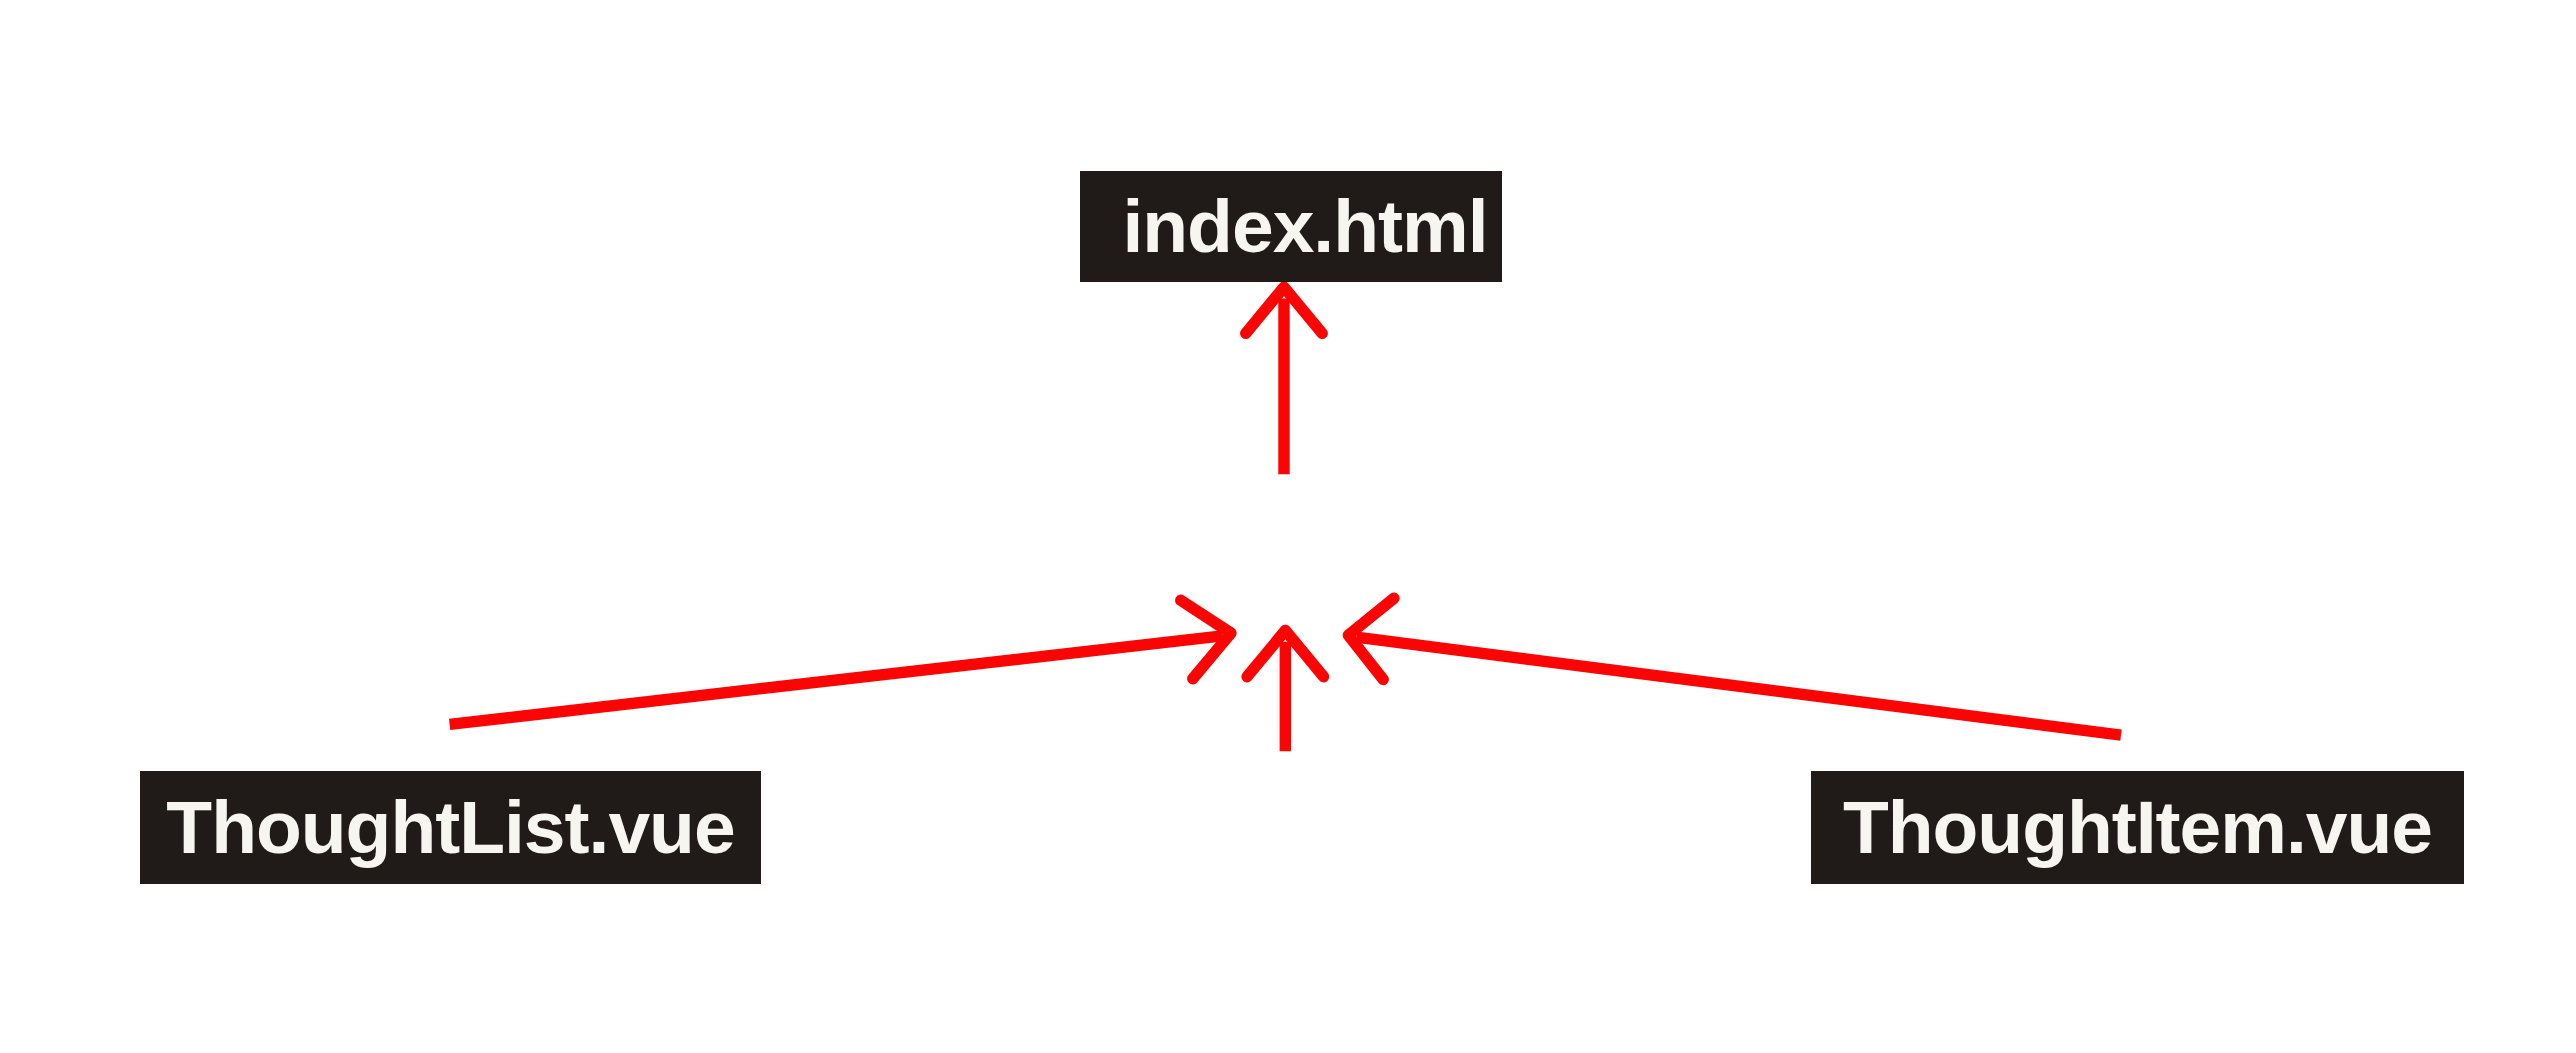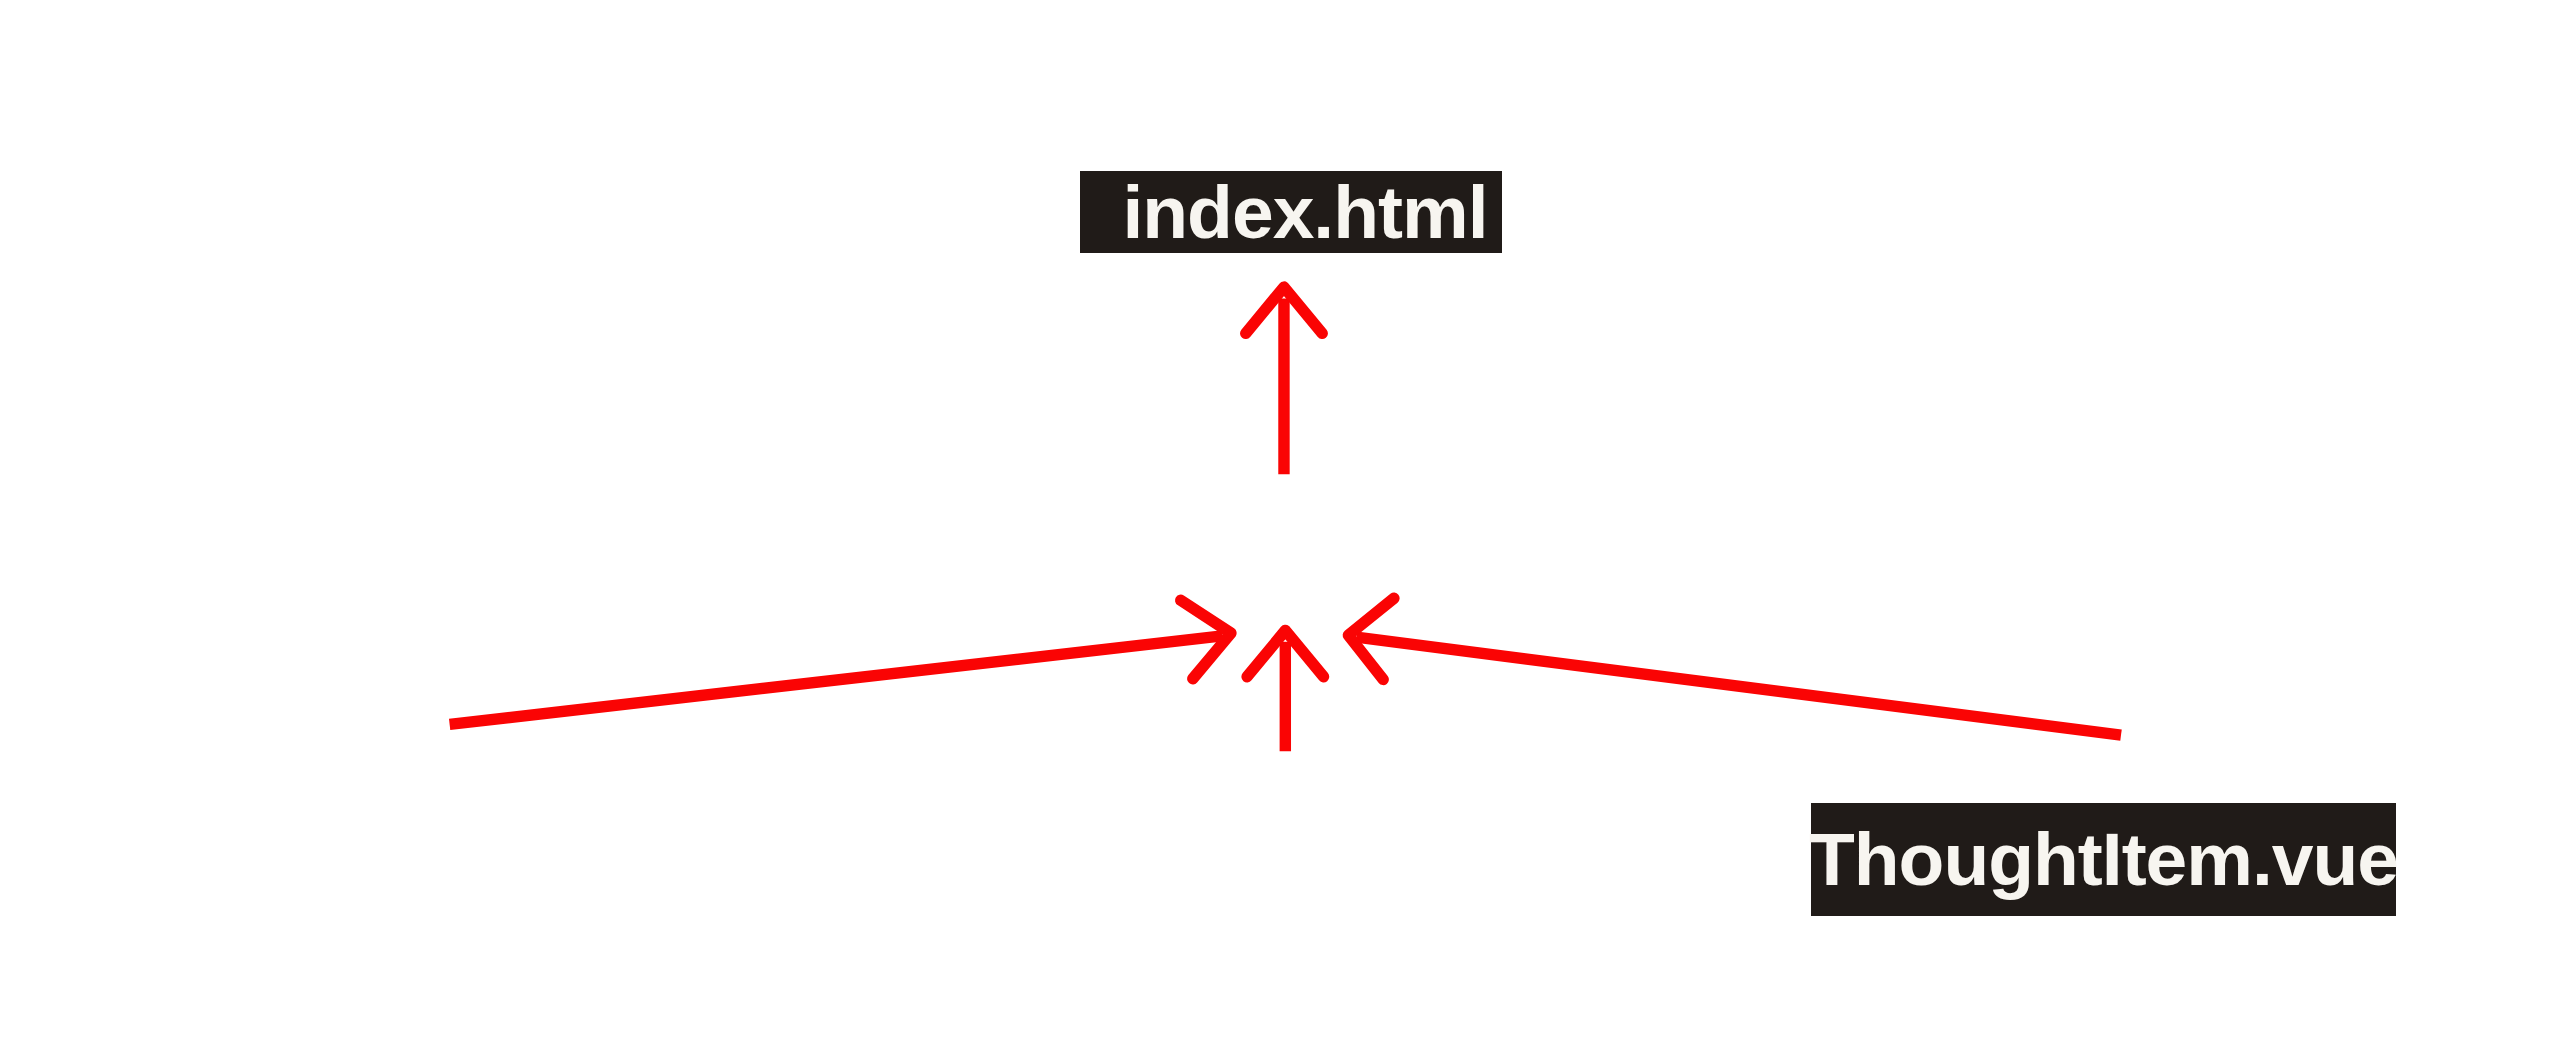--- a/index.html
+++ b/index.html
@@ -37,25 +37,25 @@
     display: flex;
     align-items: center;
     justify-content: center;
     font-size: 75px;
     font-weight: 700;
     letter-spacing: -1px;
     white-space: nowrap;
     line-height: 1;
   }
   
-  .node-index      { left: 1080px; top: 171px;  width: 422px; height: 82px; padding-left: 28px; }
+  .node-index      { left: 1080px; top: 171px;  width: 422px; height: 111px; padding-left: 28px; }
   .node-app        { left: 1124px; top: 498px;  width: 334px; height: 113px; }
   .node-thoughtlist{ left: 140px;  top: 771px; width: 621px; height: 113px; }
   .node-newmodal   { left: 1007px; top: 771px; width: 554px; height: 113px; }
-  .node-thoughtitem{ left: 1811px; top: 771px; width: 585px; height: 113px; margin-top: 32px; }
+  .node-thoughtitem{ left: 1811px; top: 771px; width: 653px; height: 113px; }
 
   .edge-shaft {
     stroke: var(--arrow);
     stroke-width: 17;
     stroke-linecap: butt;
     fill: none;
   }
   .edge-head {
     stroke: var(--arrow);
     stroke-width: 17;
@@ -90,20 +90,23 @@
       <path class="edge-shaft" d="M3162 1096 L2022 950"></path>
       <path class="edge-head" d="M2078 892 L2010 947 L2062 1013"></path>
     </g>
   </svg>
 
   <div class="node node-index">
     <span>index.html</span>
   </div>
 
 
+  <div class="node node-thoughtlist">
+    <span>ThoughtList.vue</span>
+  </div>
 
 
   <div class="node node-thoughtitem">
     <span>ThoughtItem.vue</span>
   </div>
 
 </div>
 
 
 </body></html>

